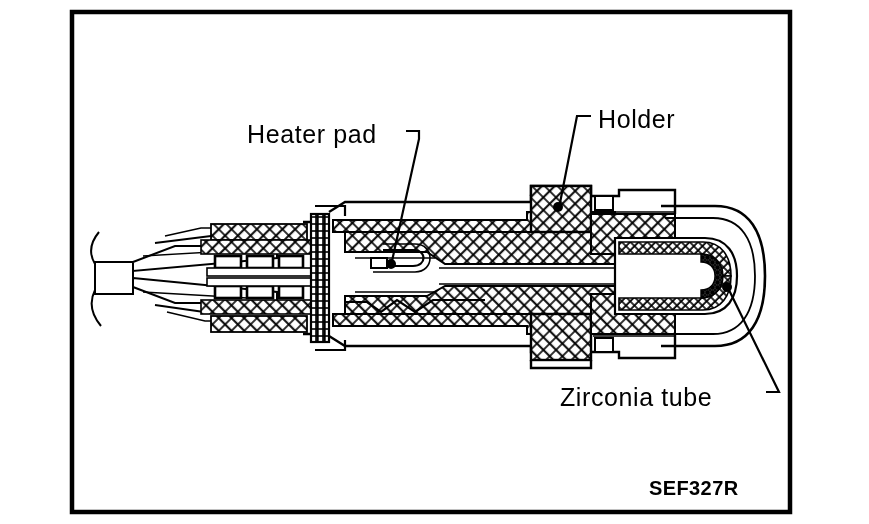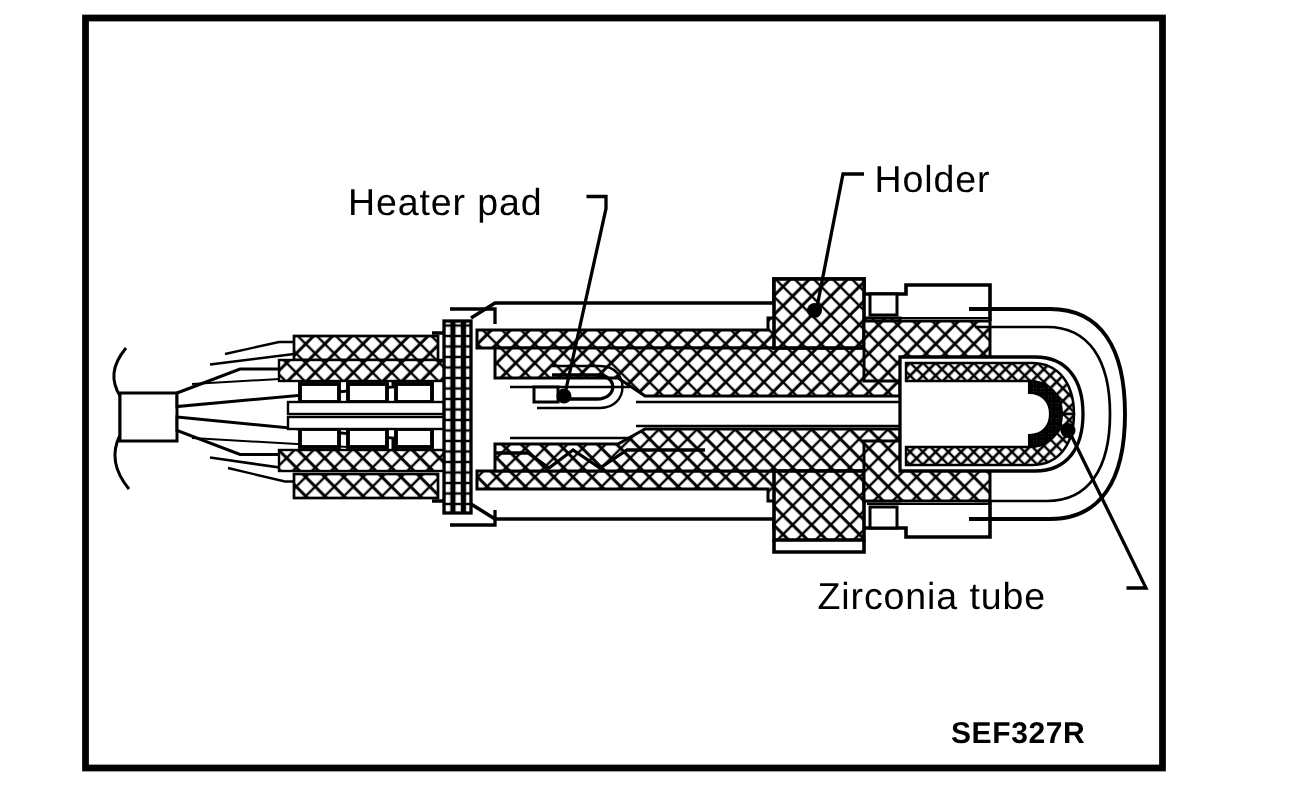--- a/index.html
+++ b/index.html
@@ -2,21 +2,21 @@
 <html><head>
 <meta charset="utf-8">
 <title>Oxygen Sensor Cross-Section</title>
 <style>
   html,body{margin:0;padding:0;background:#ffffff;}
   body{
     width:869px;height:524px;position:relative;overflow:hidden;
     font-family:"Liberation Sans","DejaVu Sans",sans-serif;
     color:#000000;
   }
-  #figure-root{position:absolute;left:0;top:0;width:854px;height:524px;}
+  #figure-root{position:absolute;left:15px;top:0;width:854px;height:524px;}
   #figure-svg{display:block;width:869px;height:524px;}
   .label-text{
     font-family:"Liberation Sans","DejaVu Sans",sans-serif;
     font-size:25px;letter-spacing:0.6px;fill:#000000;
   }
   .figure-id-text{
     font-family:"Liberation Sans","DejaVu Sans",sans-serif;
     font-size:20px;font-weight:bold;letter-spacing:0.4px;fill:#000000;
   }
 </style>

